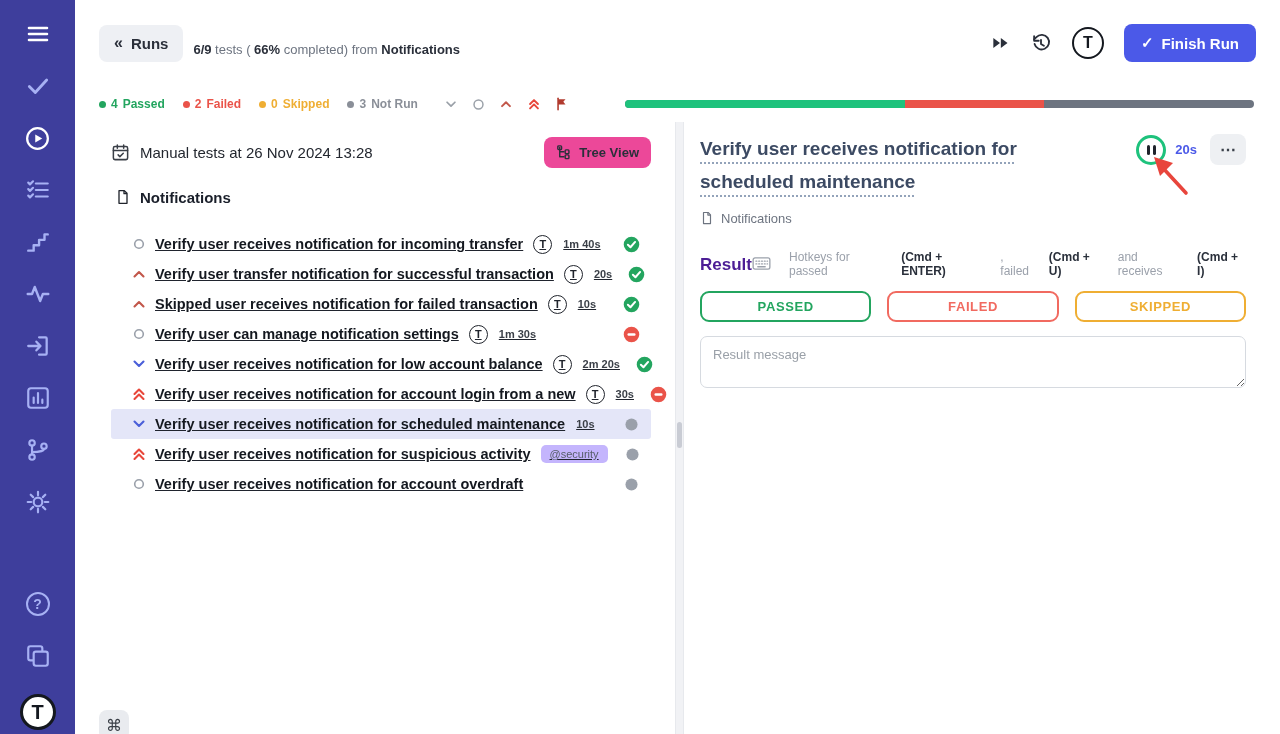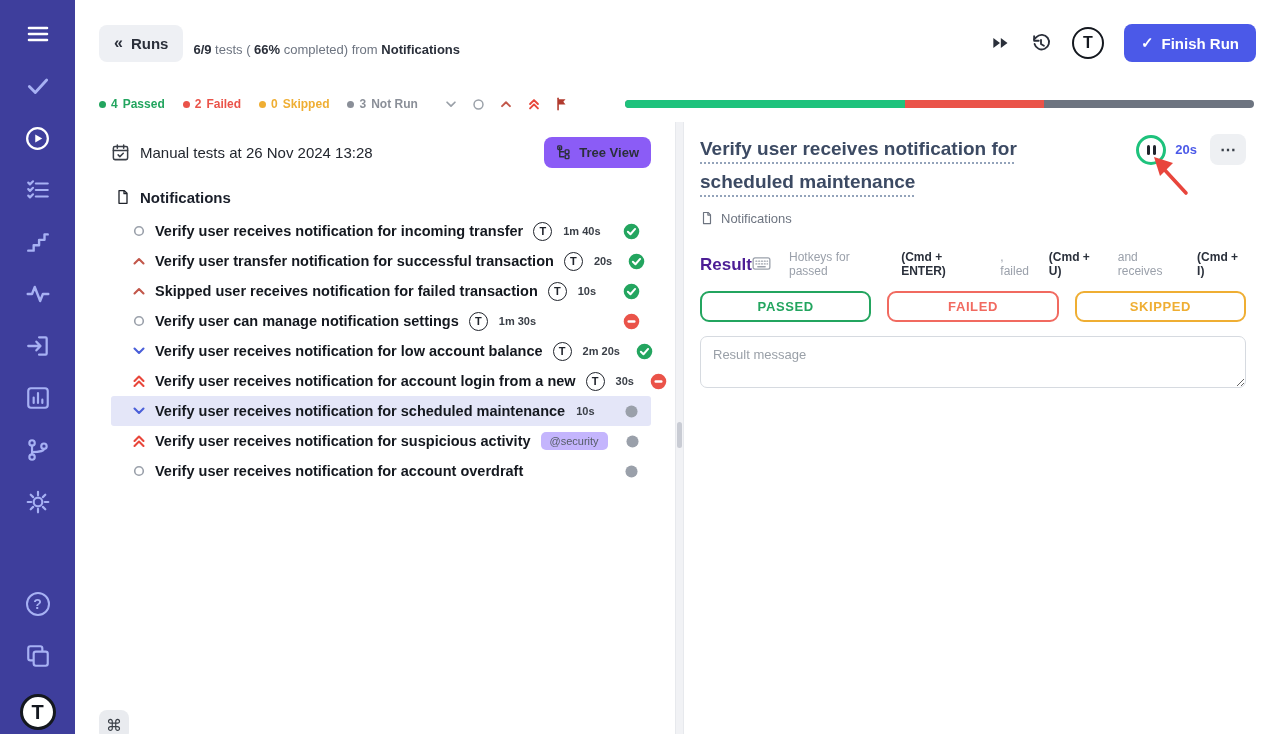--- a/index.html
+++ b/index.html
@@ -62,26 +62,26 @@
   .left-panel { width:600px; padding:6px 24px 0 36px; position:relative; }
   .splitter { width:9px; background:#f1f2f5; border-left:1px solid #e7e9ed; border-right:1px solid #e7e9ed;
               position:relative; cursor:col-resize; }
   .grip { position:absolute; top:300px; left:1px; width:5px; height:26px; border-radius:3px;
           background:#c9ccd4; }
   .right-panel { flex:1; padding:10px 34px 0 16px; }
 
   
   .run-head { display:flex; align-items:center; gap:10px; height:48px; }
   .run-title { font-size:15px; font-weight:500; color:#23272f; }
-  .btn-tree { margin-left:auto; display:flex; align-items:center; gap:8px; background:#8b5cf6;
+  .btn-tree { margin-left:auto; display:flex; align-items:center; gap:8px; background:#ec4899;
               border:none; border-radius:8px; padding:8px 12px; font-size:13px; font-weight:700;
               color:#2a2f3a; cursor:pointer; font-family:inherit; }
   .folder-row { display:flex; align-items:center; gap:9px; height:34px; margin-top:4px;
                 font-size:15px; font-weight:700; color:#1a1f2a; margin-left:4px; cursor:pointer; }
-  .test-list { margin-top:2px; }
+  .test-list { margin-top:15px;text-decoration:underline; }
   .trow { display:flex; align-items:center; gap:8px; height:30px; padding:0 11px 0 20px;
           border-radius:3px; cursor:pointer; }
   .trow.selected { background:var(--selected_row); }
   .prio { width:16px; height:16px; flex:0 0 auto; }
   .prio svg { width:16px; height:16px; }
   .ttl { font-size:14.5px; font-weight:600; color:#14181f; white-space:nowrap; }
   .tlogo { width:19px; height:19px; border:1.7px solid #20242c; border-radius:50%; flex:0 0 auto;
            display:flex; align-items:center; justify-content:center;
            font-size:11px; font-weight:800; color:#20242c; margin-left:2px; }
   .dur { font-size:11px; font-weight:700; color:#3a3f47; margin-left:3px; white-space:nowrap; }

